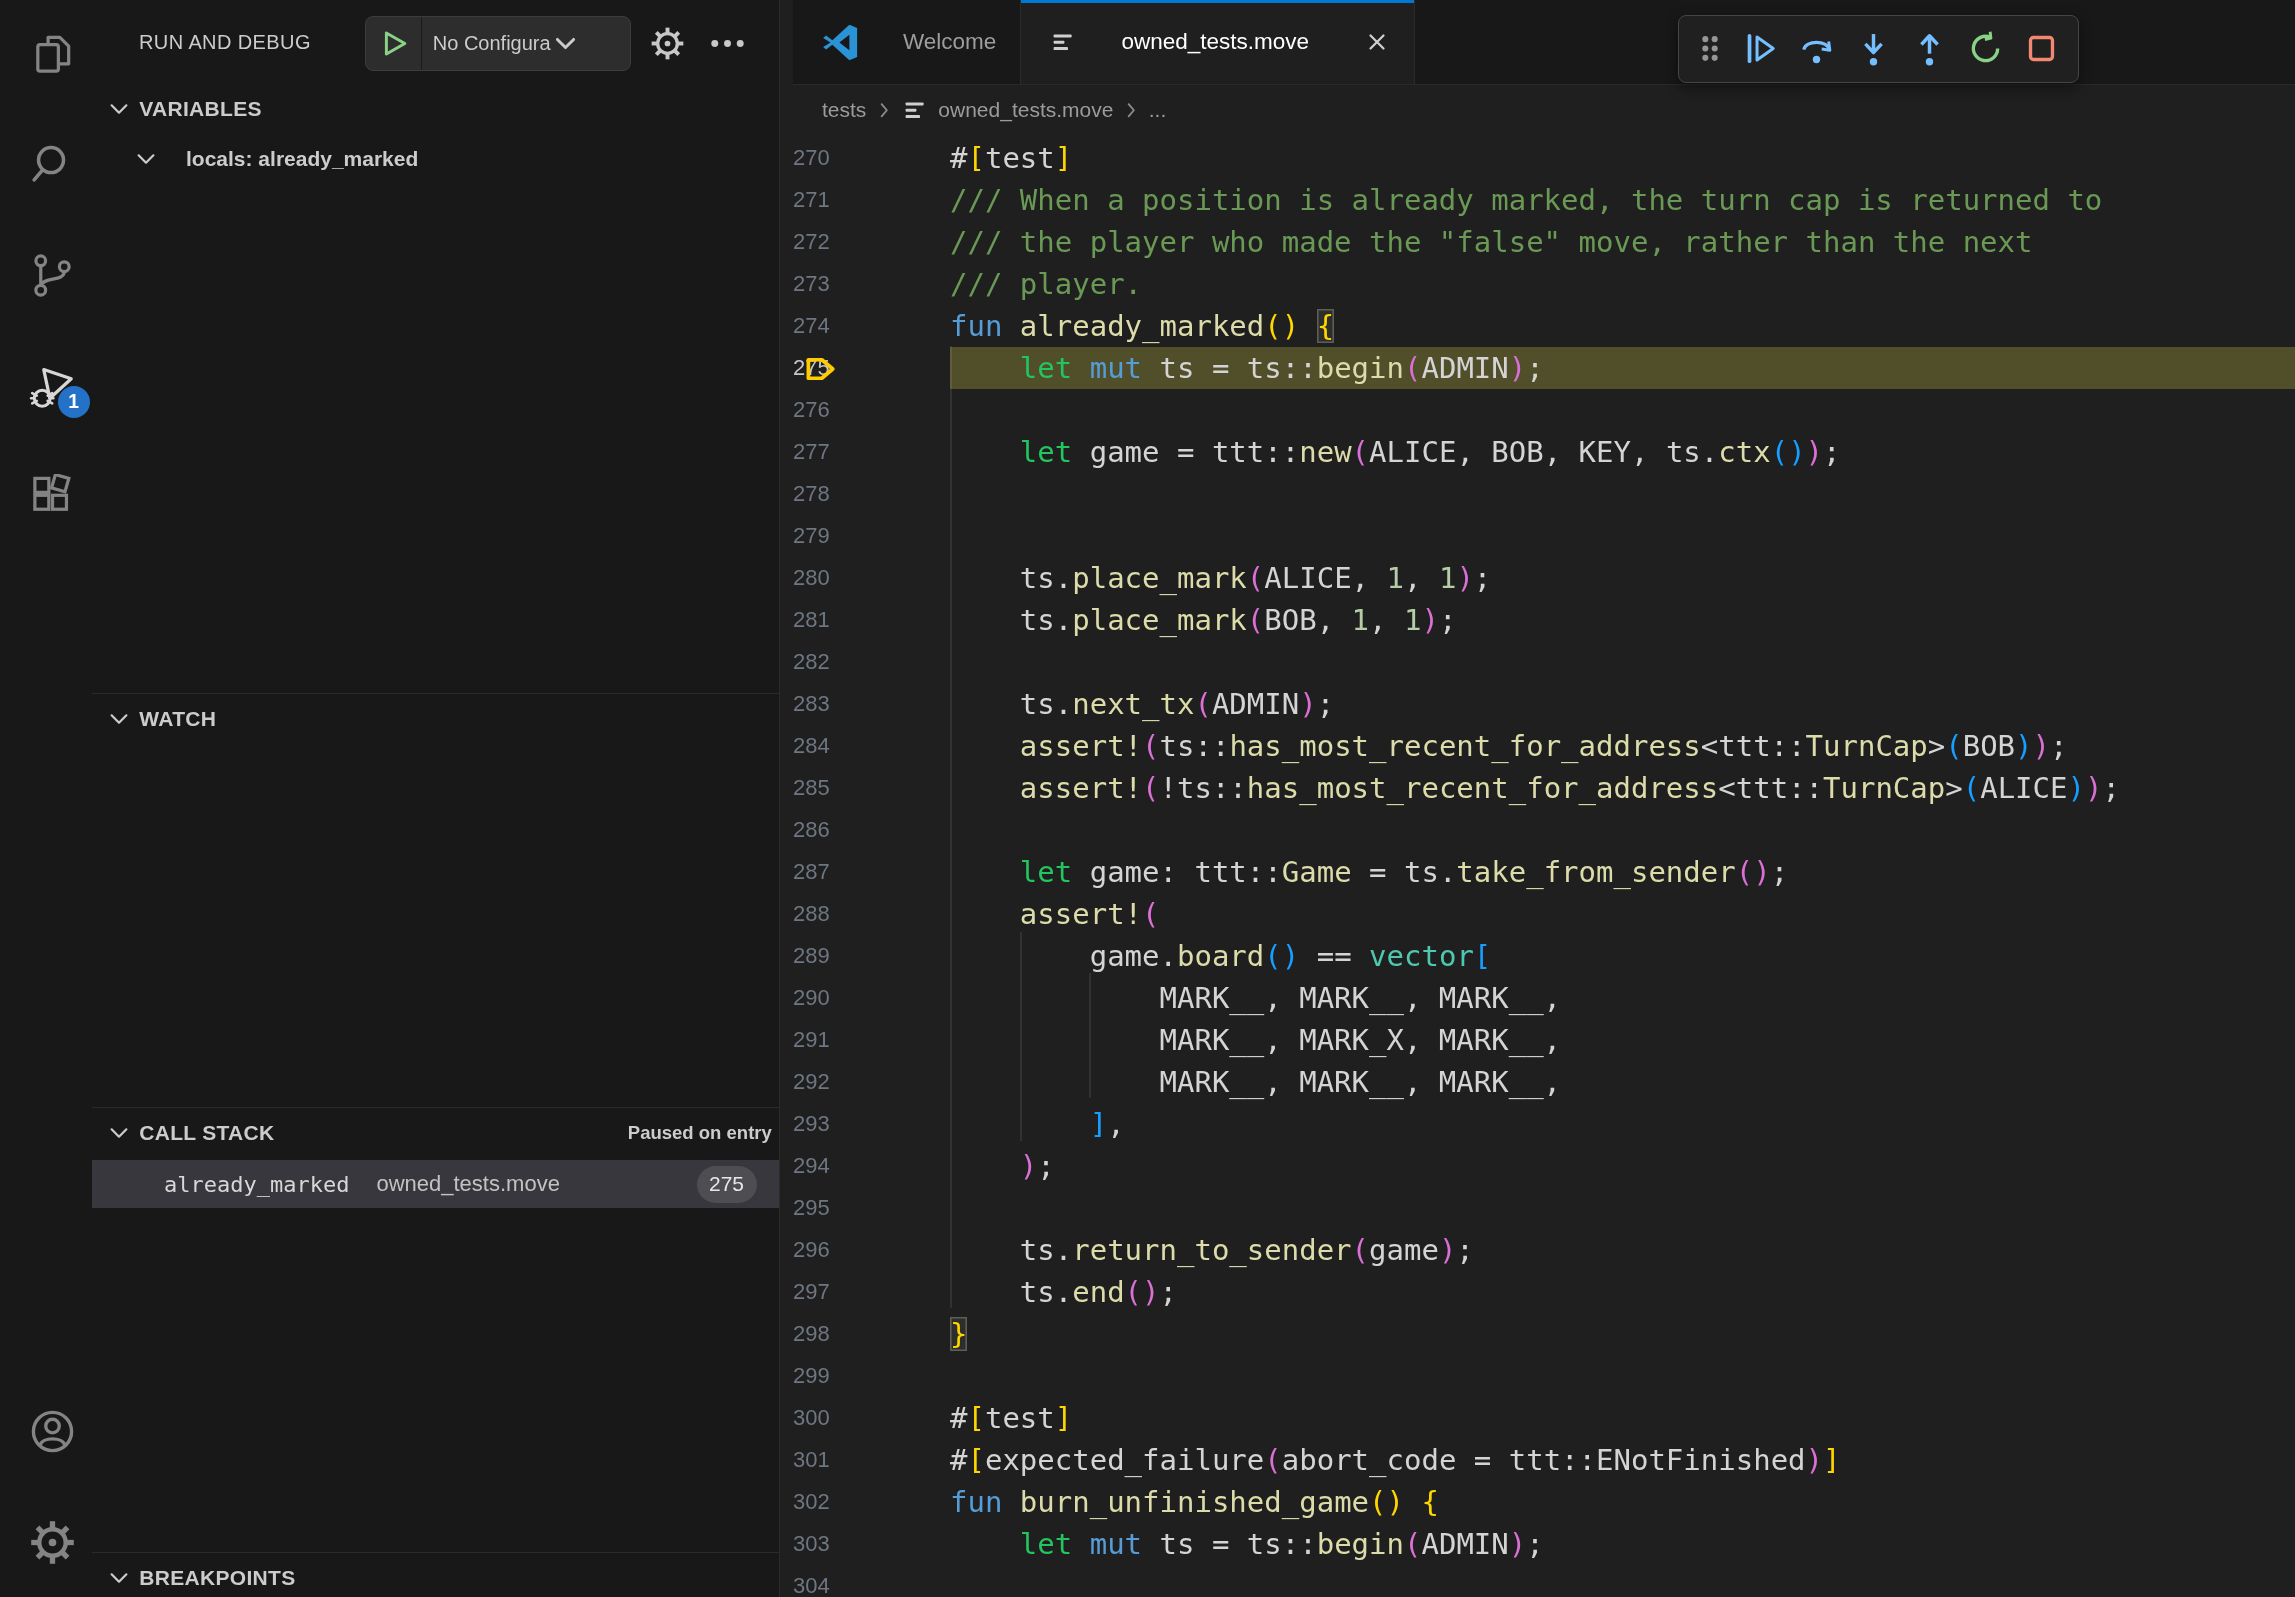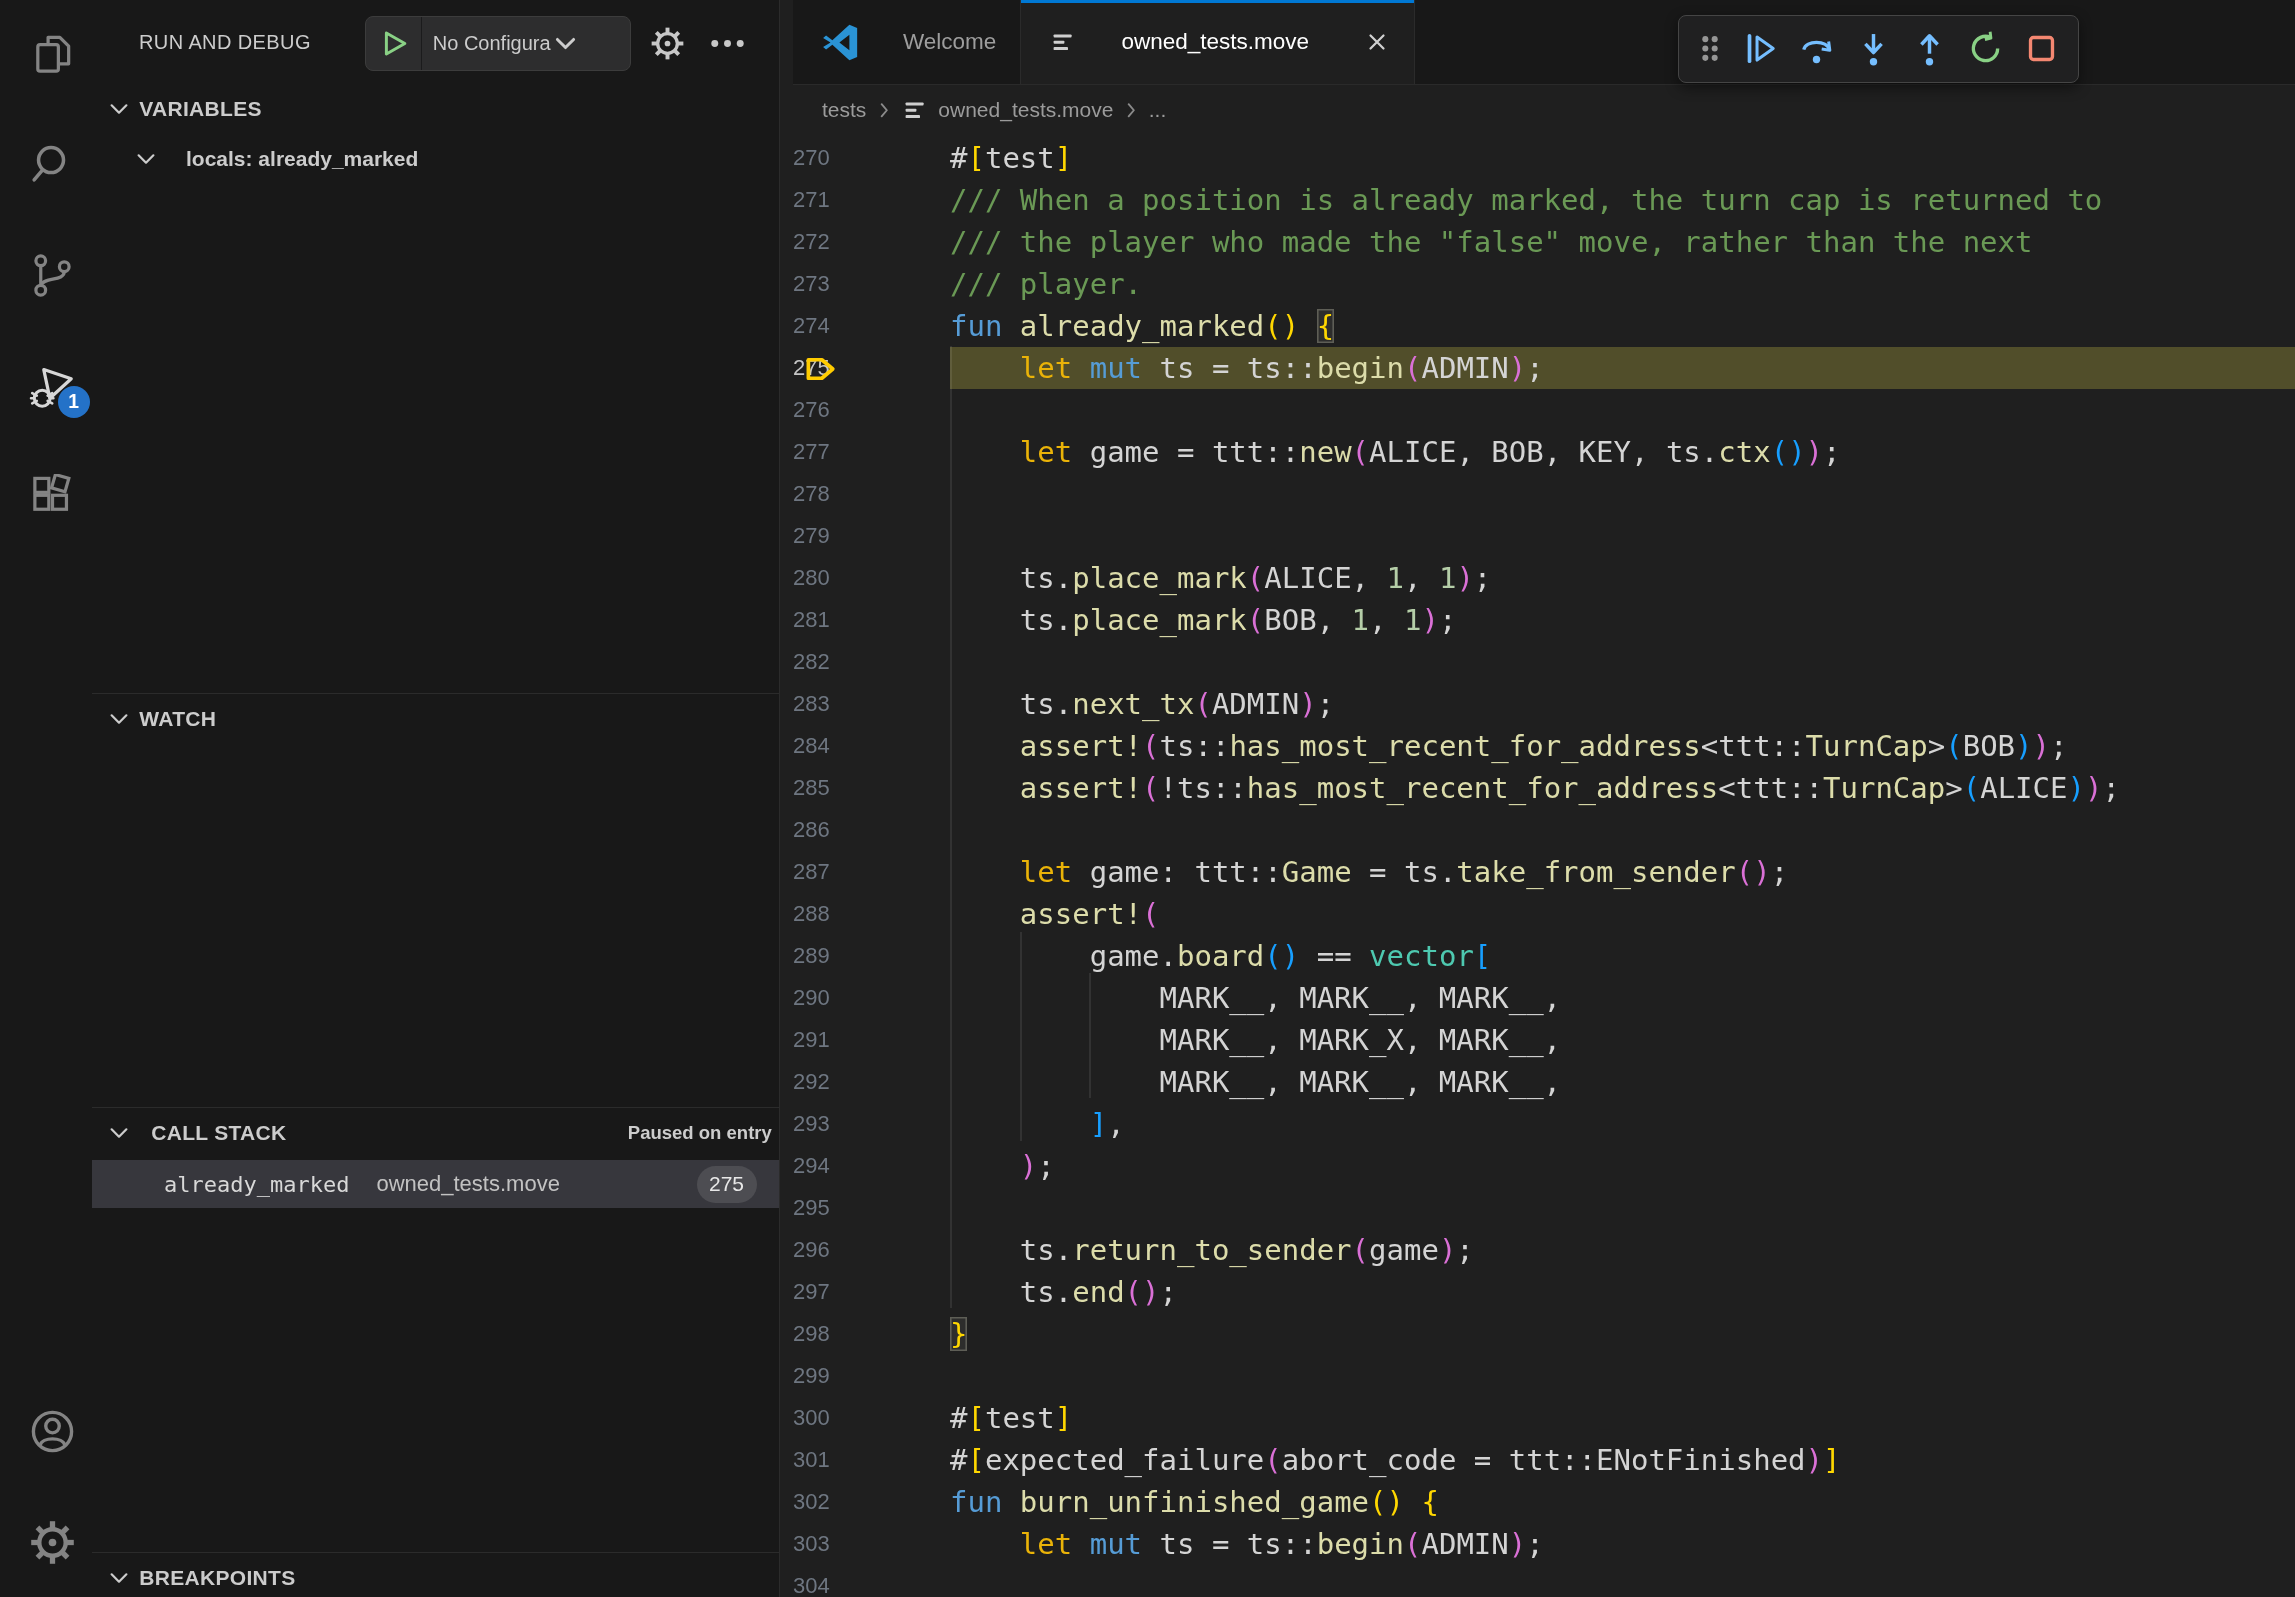--- a/index.html
+++ b/index.html
@@ -72,21 +72,21 @@
   .gutter{position:relative;width:157px;flex:0 0 157px;}
   .num{display:block;padding-right:64px;font-family:Liberation Sans, sans-serif;
     font-size:22px;line-height:42px;color:#6e7681;}
   .row.current .num{color:#c6c6c6;}
   .arrow{position:absolute;left:10.5px;top:5.6px;}
   .line{flex:1;font-family:"DejaVu Sans Mono",monospace;font-size:29px;line-height:42px;
     white-space:pre;overflow:hidden;}
   .row.current .line{background:#514e2a;}
   .guide{position:absolute;width:1.6px;background:rgba(255,255,255,.085);z-index:3;}
 </style>
-<style>.tk-pl{color:#d4d4d4}.tk-kw{color:#569cd6}.tk-ctl{color:#eab308}.tk-fn{color:#dcdcaa}.tk-ty{color:#4ec9b0}.tk-cm{color:#6a9955}.tk-num{color:#b5cea8}.tk-b0{color:#ffd700}.tk-b1{color:#da70d6}.tk-b2{color:#179fff}.tk-b0m{color:#ffd700;box-shadow:inset 0 0 0 1.6px #5e5e56;background:rgba(120,120,110,.16)}</style></head>
+<style>.tk-pl{color:#d4d4d4}.tk-kw{color:#569cd6}.tk-ctl{color:#22c55e}.tk-fn{color:#dcdcaa}.tk-ty{color:#4ec9b0}.tk-cm{color:#6a9955}.tk-num{color:#b5cea8}.tk-b0{color:#ffd700}.tk-b1{color:#da70d6}.tk-b2{color:#179fff}.tk-b0m{color:#ffd700;box-shadow:inset 0 0 0 1.6px #5e5e56;background:rgba(120,120,110,.16)}</style></head>
 <body>
 
 <div id="app">
 
   <div class="activitybar">
     <div class="ab-top">
         <div class="ab-item">
           <svg width="47" height="47" viewBox="0 0 32 32" fill="none">
             <path d="M13 5 h8 l6 6 v12 h-14 z" stroke="#848484" stroke-width="2.2" stroke-linejoin="round"></path>
      <rect x="6" y="10" width="14" height="18" rx="1.5" fill="#181818" stroke="#848484" stroke-width="2.2"></rect>
@@ -211,21 +211,21 @@
     <div class="sb-row" style="top:698px;padding-left:15.3px;">
       <span class="chev">
           <svg width="24" height="24" viewBox="0 0 26 26" fill="none">
             <path d="M5 9 L13 17 L21 9" stroke="#cccccc" stroke-width="2.4" stroke-linecap="round" stroke-linejoin="round"></path>
           </svg>
         </span>
       <span class="sb-head">WATCH</span>
     </div>
 
     <div class="sb-div" style="top:1107px;"></div>
-    <div class="sb-row" style="top:1112px;padding-left:15.3px;gap:12px;">
+    <div class="sb-row" style="top:1112px;padding-left:15.3px;">
       <span class="chev">
           <svg width="24" height="24" viewBox="0 0 26 26" fill="none">
             <path d="M5 9 L13 17 L21 9" stroke="#cccccc" stroke-width="2.4" stroke-linecap="round" stroke-linejoin="round"></path>
           </svg>
         </span>
       <span class="sb-head">CALL STACK</span>
       <span class="paused">Paused on entry</span>
     </div>
     <div class="cs-row">
       <span class="cs-name">already_marked</span>

